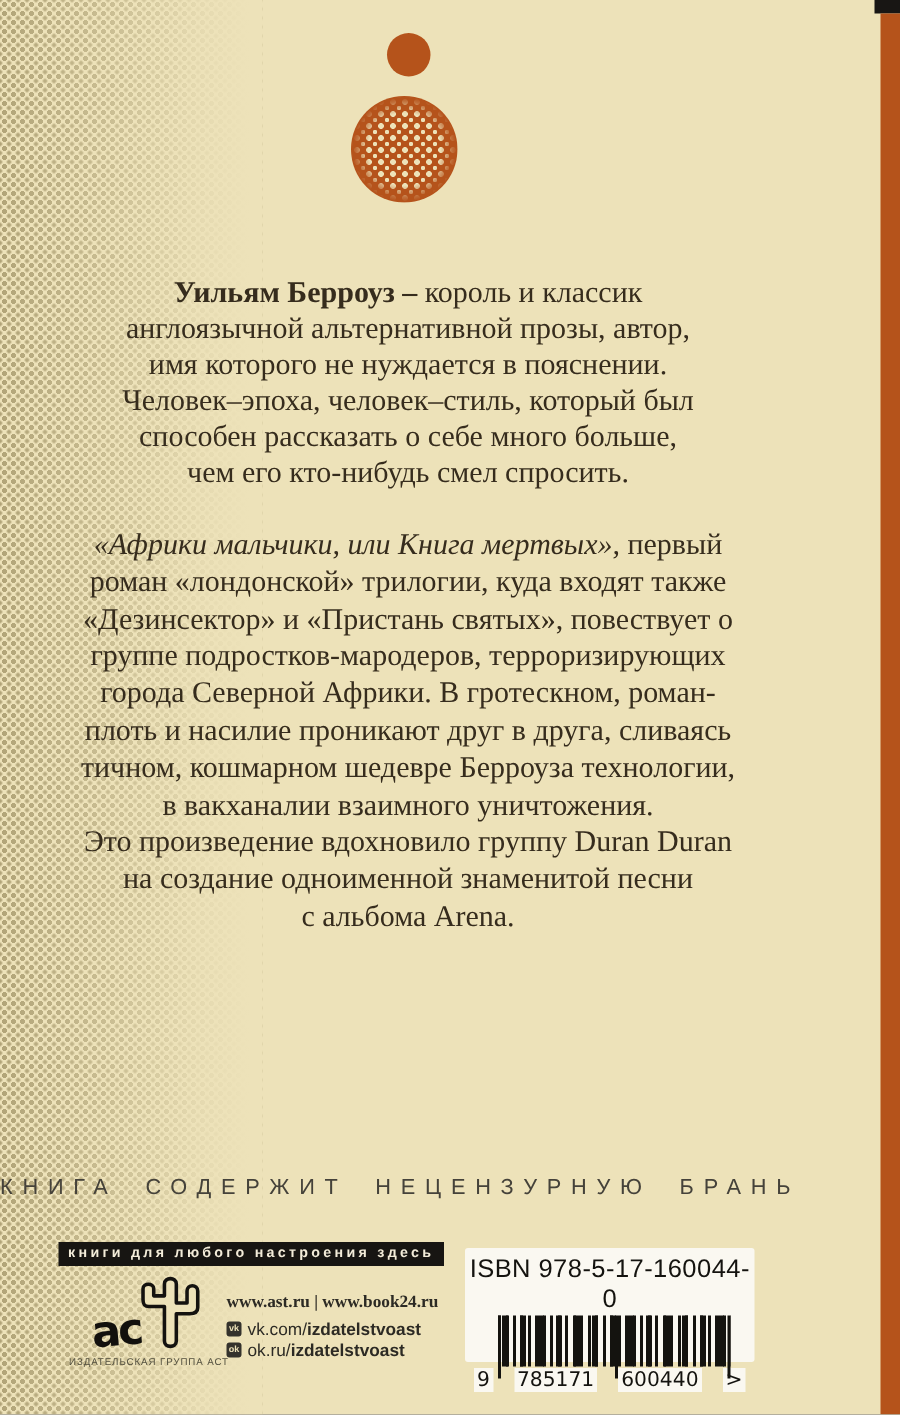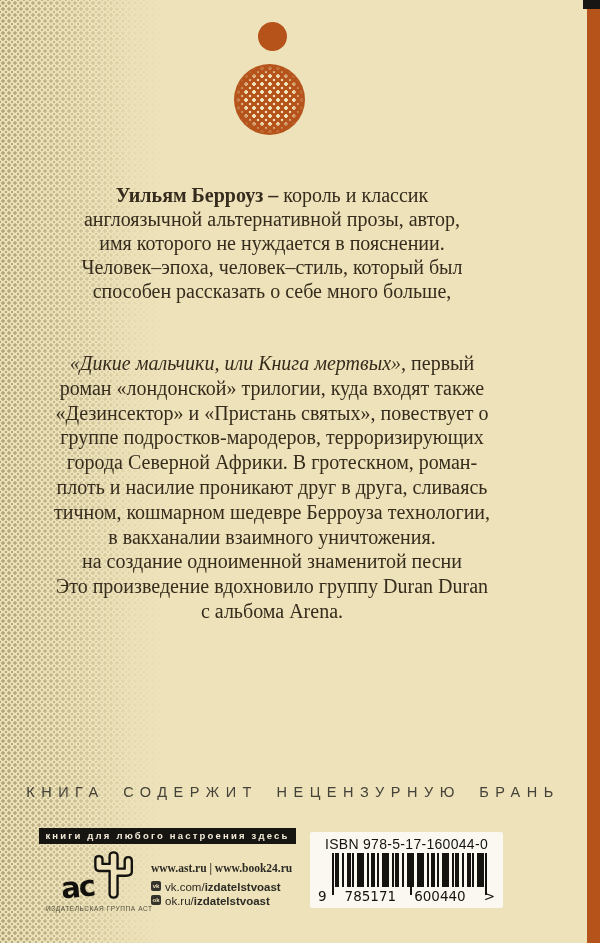--- a/index.html
+++ b/index.html
@@ -42,21 +42,20 @@
   
   .para{position:absolute;left:27px;width:490px;text-align:center;font-size:20px;}
   .para .line{white-space:nowrap;}
   .para1{top:183px;line-height:24px;}
   .para2{top:351px;line-height:24.8px;}
   .b{font-weight:bold;}
   .i{font-style:italic;}
   
   .warning{
     position:absolute;left:0;top:784px;width:586px;
-    text-align:center;
     font-family:"Liberation Sans", sans-serif;
     font-size:14.5px;letter-spacing:6.5px;word-spacing:8px;
     color:#45423a;font-weight:500;
   }
   
   .slogan-bar{
     position:absolute;left:39px;top:828px;width:257px;height:16px;
     background:#171512;
     color:#f3ecd9;
     font-family:"Liberation Sans", sans-serif;
@@ -86,21 +85,21 @@
     width:10px;height:10px;border-radius:2px;background:#34322c;color:#ede2b9;
     font-size:6px;font-weight:bold;line-height:10px;text-align:center;margin-right:4px;
     font-family:"Liberation Sans", sans-serif;
   }
   
   .barcode-box{
     position:absolute;left:310px;top:832px;width:193px;height:76px;
     background:#faf8f1;border-radius:2px;
     font-family:"Liberation Sans", sans-serif;color:#14130f;
   }
-  .isbn{font-size:14px;text-align:center;margin-top:4px;letter-spacing:.3px;}
+  .isbn{font-size:17px;text-align:center;margin-top:4px;letter-spacing:.3px;}
   .bars{
     position:relative;height:34px;margin:1px 16px 0 22px;
     background-image:
       repeating-linear-gradient(90deg,#14130f 0 2px, rgba(0,0,0,0) 2px 5px),
       repeating-linear-gradient(90deg, rgba(0,0,0,0) 0 3px, #14130f 3px 7px, rgba(0,0,0,0) 7px 12px);
   }
   .guard{position:absolute;top:0;width:2px;height:42px;background:#14130f;}
   .g1{left:0;} .g2{left:50%;} .g3{right:0;}
   .digits{
     display:flex;justify-content:space-between;align-items:center;
@@ -120,33 +119,34 @@
 
   <div class="circle-small"></div>
   <div class="circle-dots"></div>
 
   <div class="para para1">
     <div class="line"><span class="b">Уильям Берроуз –</span><span> король и классик</span></div>
     <div class="line">англоязычной альтернативной прозы, автор,</div>
     <div class="line">имя которого не нуждается в пояснении.</div>
     <div class="line">Человек–эпоха, человек–стиль, который был</div>
     <div class="line">способен рассказать о себе много больше,</div>
+    <div class="line">чем его кто-нибудь смел спросить.</div>
   </div>
 
   <div class="para para2">
-    <div class="line"><span class="i">«Дикие мальчики, или Книга мертвых»,</span><span> первый</span></div>
+    <div class="line"><span class="i">«Африки мальчики, или Книга мертвых»,</span><span> первый</span></div>
     <div class="line">роман «лондонской» трилогии, куда входят также</div>
     <div class="line">«Дезинсектор» и «Пристань святых», повествует о</div>
     <div class="line">группе подростков-мародеров, терроризирующих</div>
     <div class="line">города Северной Африки. В гротескном, роман-</div>
     <div class="line">плоть и насилие проникают друг в друга, сливаясь</div>
     <div class="line">тичном, кошмарном шедевре Берроуза технологии,</div>
     <div class="line">в вакханалии взаимного уничтожения.</div>
+    <div class="line">Это произведение вдохновило группу Duran Duran</div>
     <div class="line">на создание одноименной знаменитой песни</div>
-    <div class="line">Это произведение вдохновило группу Duran Duran</div>
     <div class="line">с альбома Arena.</div>
   </div>
 
   <div class="warning">КНИГА СОДЕРЖИТ НЕЦЕНЗУРНУЮ БРАНЬ</div>
 
   <div class="slogan-bar">книги для любого настроения здесь</div>
 
   <div class="ast-logo">
     <div class="ast-row">
       <span class="ast-letters">ас</span>

